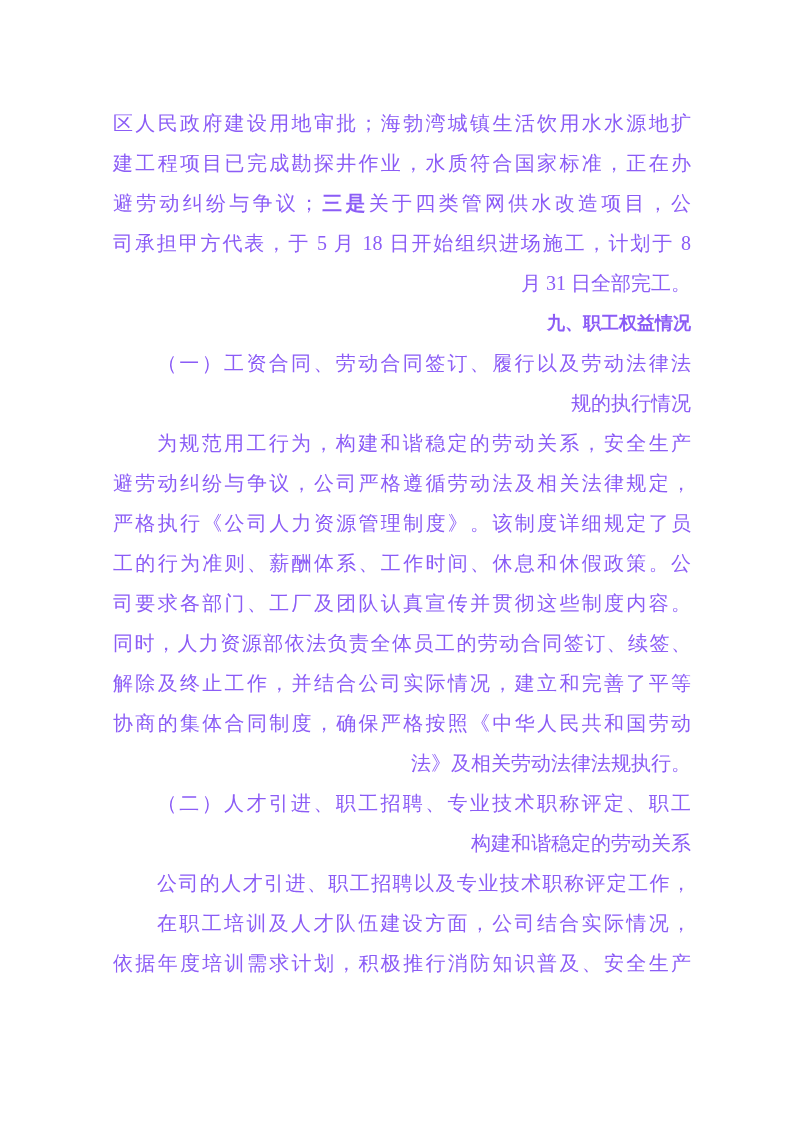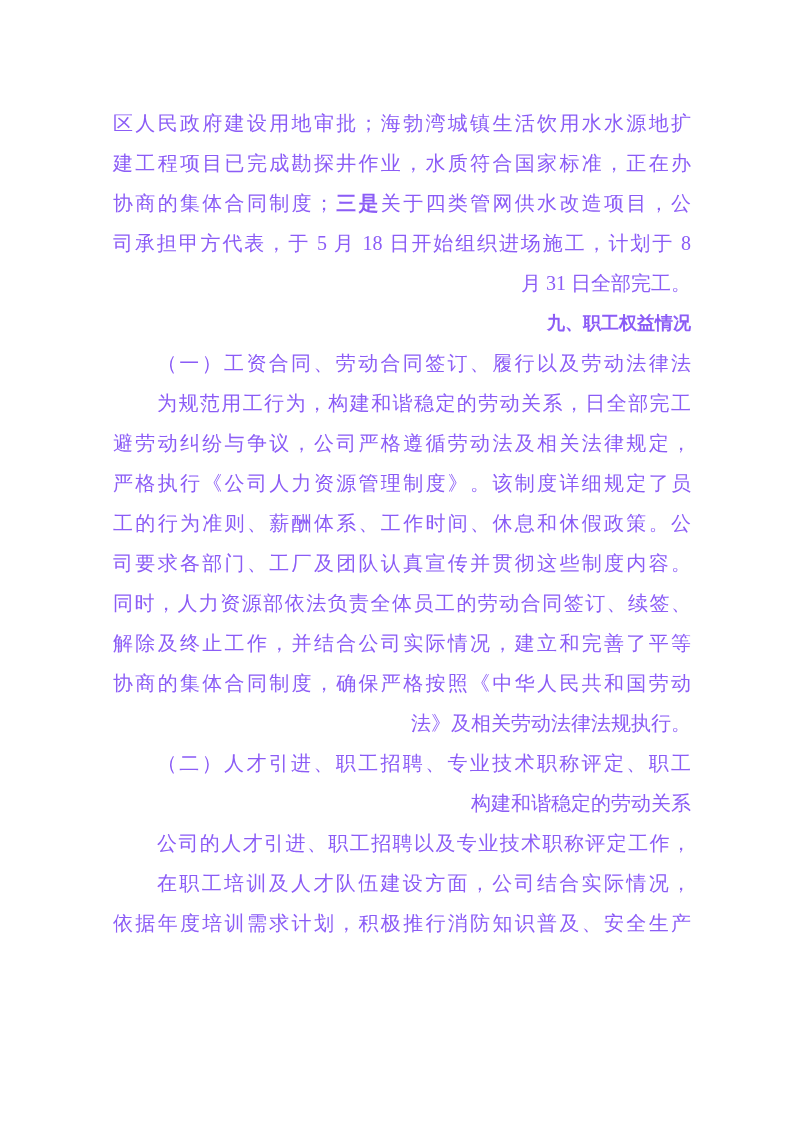--- a/index.html
+++ b/index.html
@@ -45,26 +45,27 @@
     font-family: Liberation Mono, monospace;
   }
 </style>
 </head>
 <body>
 
 <div class="page">
   <div class="content" id="doc-content">
       <div class="line justify"><span>区人民政府建设用地审批；海勃湾城镇生活饮用水水源地扩</span></div>
       <div class="line justify"><span>建工程项目已完成勘探井作业，水质符合国家标准，正在办</span></div>
-      <div class="line justify"><span>协商的集体合同制度；</span><span class="b">三是</span><span>关于四类管网供水改造项目，公</span></div>
+      <div class="line justify"><span>避劳动纠纷与争议；</span><span class="b">三是</span><span>关于四类管网供水改造项目，公</span></div>
       <div class="line justify"><span>司承担甲方代表，于 5 月 18 日开始组织进场施工，计划于 8</span></div>
       <div class="line"><span>月 31 日全部完工。</span></div>
       <div class="line indent heading"><span class="b">九、职工权益情况</span></div>
       <div class="line justify indent"><span>（一）工资合同、劳动合同签订、履行以及劳动法律法</span></div>
-      <div class="line justify indent"><span>为规范用工行为，构建和谐稳定的劳动关系，日全部完工</span></div>
+      <div class="line"><span>规的执行情况</span></div>
+      <div class="line justify indent"><span>为规范用工行为，构建和谐稳定的劳动关系，安全生产</span></div>
       <div class="line justify"><span>避劳动纠纷与争议，公司严格遵循劳动法及相关法律规定，</span></div>
       <div class="line justify"><span>严格执行《公司人力资源管理制度》。该制度详细规定了员</span></div>
       <div class="line justify"><span>工的行为准则、薪酬体系、工作时间、休息和休假政策。公</span></div>
       <div class="line justify"><span>司要求各部门、工厂及团队认真宣传并贯彻这些制度内容。</span></div>
       <div class="line justify"><span>同时，人力资源部依法负责全体员工的劳动合同签订、续签、</span></div>
       <div class="line justify"><span>解除及终止工作，并结合公司实际情况，建立和完善了平等</span></div>
       <div class="line justify"><span>协商的集体合同制度，确保严格按照《中华人民共和国劳动</span></div>
       <div class="line"><span>法》及相关劳动法律法规执行。</span></div>
       <div class="line justify indent"><span>（二）人才引进、职工招聘、专业技术职称评定、职工</span></div>
       <div class="line"><span>构建和谐稳定的劳动关系</span></div>

